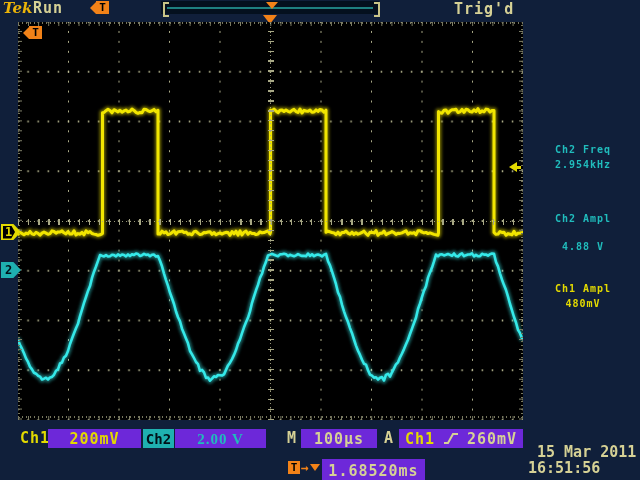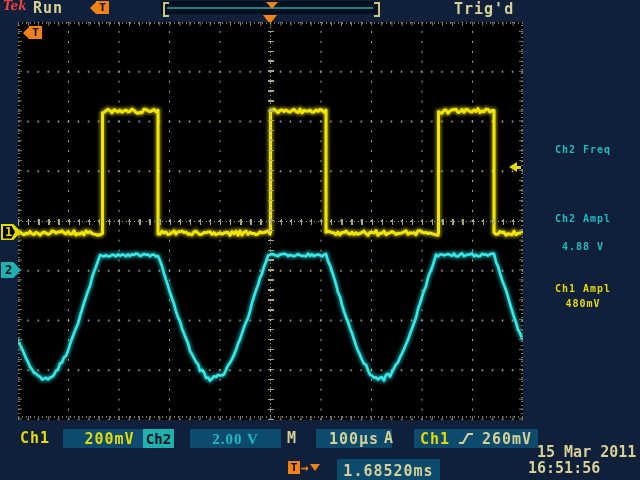--- a/index.html
+++ b/index.html
@@ -7,21 +7,21 @@
          font-family:"DejaVu Sans Mono","Liberation Mono",monospace;font-weight:bold;}
   .abs{position:absolute;}
   .cream{color:#d6d195;}
   .yel{color:#e3da00;}
   .cyn{color:#20bcbc;}
   .txt15{font-size:15px;line-height:16px;letter-spacing:1px;white-space:pre;}
   .txt14{font-size:10px;line-height:15px;letter-spacing:1px;white-space:pre;}
 
   
   #tek-logo{left:3px;top:-1px;font-family:"DejaVu Serif","Liberation Serif",serif;
-            font-style:italic;font-weight:bold;font-size:12px;color:#ef4444;letter-spacing:0;}
+            font-style:italic;font-weight:bold;font-size:15px;color:#eab308;letter-spacing:0;}
   #run-status{left:33px;top:0px;}
   #trigd-status{left:454px;top:1px;}
 
   .t-icon{display:flex;align-items:center;}
   .t-icon .tip{width:0;height:0;border-top:6px solid transparent;border-bottom:6px solid transparent;
                border-right:6px solid #f28218;}
   .t-icon .box{background:#f28218;color:#000;font-size:11px;line-height:13px;width:13px;height:13px;
                text-align:center;letter-spacing:0;}
   .tri-down{width:0;height:0;border-left:6px solid transparent;border-right:6px solid transparent;
             border-top:7px solid #f28218;}
@@ -81,21 +81,21 @@
   #trig-t-header{left:90px;top:1px;}
   #trig-level-arrow{left:509px;top:162px;display:flex;align-items:center;}
   #trig-level-arrow .tri{width:0;height:0;border-top:5px solid transparent;border-bottom:5px solid transparent;
                          border-right:8px solid #e3da00;}
   #trig-level-arrow .tail{width:4px;height:3px;background:#e3da00;}
 
   
   .readout{left:526px;width:114px;text-align:center;}
 
   
-  .bbox{background:#0c4a6e;height:19px;top:429px;display:flex;align-items:center;justify-content:center;margin-left:15px;}
+  .bbox{background:#6d28d9;height:19px;top:429px;display:flex;align-items:center;justify-content:center;}
   #ch2-tab{left:143px;top:429px;width:31px;height:19px;background:#1fb0b0;color:#001018;
            font-size:14px;display:flex;align-items:center;justify-content:center;letter-spacing:0;}
   #trig-readout{gap:9px;}
   #delay-icon{left:288px;top:461px;display:flex;align-items:center;gap:1px;}
   #delay-icon .box{background:#f28218;color:#000;font-size:11px;line-height:13px;width:12px;height:13px;text-align:center;}
   #delay-icon .arr{color:#f28218;font-size:13px;letter-spacing:0;line-height:13px;}
   #delay-icon .tri{width:0;height:0;border-left:5px solid transparent;border-right:5px solid transparent;
                    border-top:7px solid #f28218;}
 </style>
 </head>
@@ -161,20 +161,21 @@
     <span class="shape"></span>
     <span class="lbl">2</span>
   </div>
 
   <div class="abs" id="trig-level-arrow">
     <span class="tri"></span>
       <span class="tail"></span>
   </div>
 
   <div class="abs readout txt14 cyn" style="top:142px;">Ch2 Freq</div>
+  <div class="abs readout txt14 cyn" style="top:157px;">2.954kHz</div>
   <div class="abs readout txt14 cyn" style="top:211px;">Ch2 Ampl</div>
   <div class="abs readout txt14 cyn" style="top:239px;">4.88 V</div>
   <div class="abs readout txt14 yel" style="top:281px;">Ch1 Ampl</div>
   <div class="abs readout txt14 yel" style="top:296px;">480mV</div>
 
   <div class="abs txt15 yel" style="left:20px;top:430px;">Ch1</div>
   <div class="abs bbox txt15 yel" style="left:48px;width:93px;">200mV</div>
   <div class="abs" id="ch2-tab">Ch2</div>
   <div class="abs bbox txt15 cyn" style="left:175px;width:91px;font-family:Liberation Serif, serif;">2.00 V</div>
   <div class="abs txt15 cream" style="left:287px;top:430px;">M</div>

